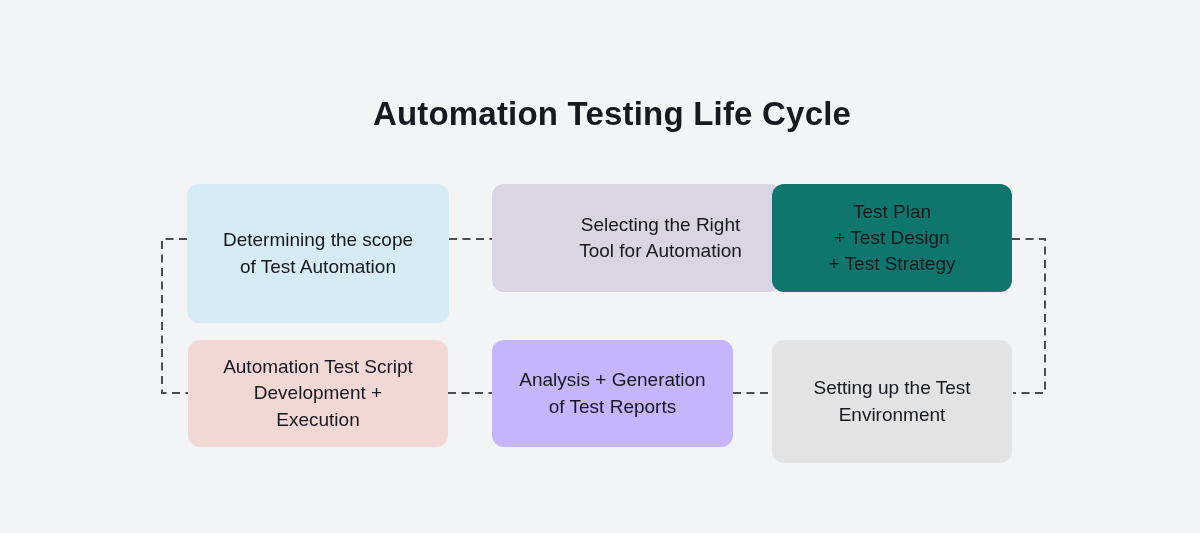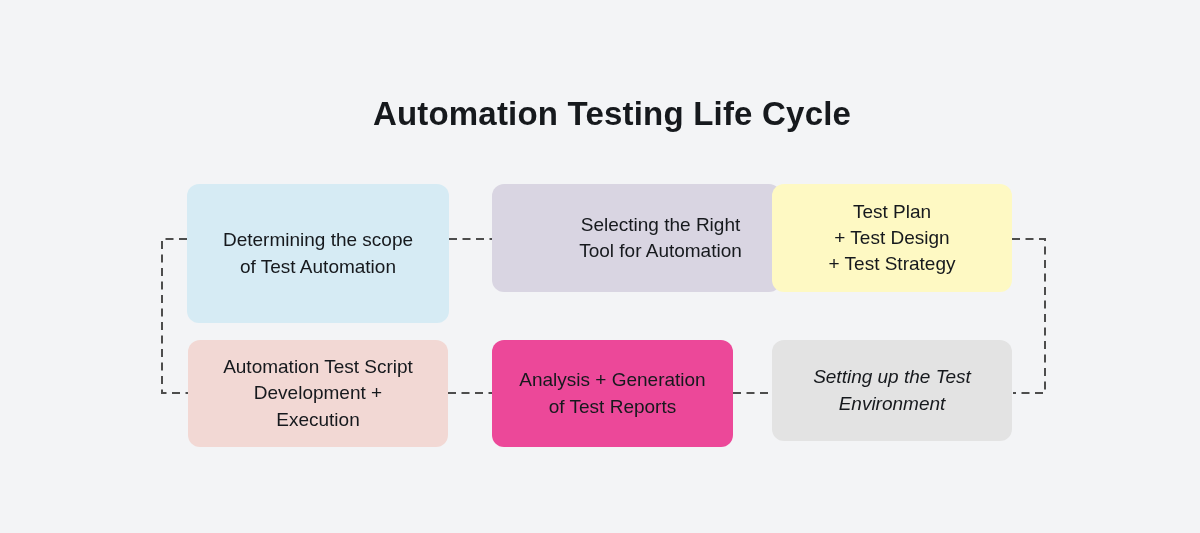--- a/index.html
+++ b/index.html
@@ -48,21 +48,21 @@
     font-size: 19px;
     font-weight: 500;
     line-height: 1.38;
   }
   .node span { white-space: pre-line; }
   .n0 { left: 187px; top: 184px; width: 262px; height: 139px; }
   .n1 { left: 492px; top: 184px; width: 241px; height: 108px; }
   .n2 { left: 772px; top: 184px; width: 240px; height: 108px; }
   .n3 { left: 188px; top: 340px; width: 260px; height: 107px; }
   .n4 { left: 492px; top: 340px; width: 241px; height: 107px; }
-  .n5 { left: 772px; top: 340px; width: 240px; height: 101px; font-style: italic; }
+  .n5 { left: 772px; top: 340px; width: 240px; height: 123px; }
 </style>
 </head>
 <body>
 
 <div class="canvas">
 
   <h1 class="title">Automation Testing Life Cycle</h1>
 
   <svg class="connectors" width="1200" height="533" viewBox="0 0 1200 533" aria-hidden="true">
     <path class="conn" d="M449 239 H492"></path>
@@ -76,33 +76,33 @@
   <div class="node n0" style="background: rgb(214, 235, 244);">
     <span>Determining the scope
 of Test Automation</span>
   </div>
 
   <div class="node n1" style="background: rgb(217, 213, 226); padding-left: 48px;">
     <span>Selecting the Right
 Tool for Automation</span>
   </div>
 
-  <div class="node n2" style="background: #fef9c3;">
+  <div class="node n2" style="background: #0f766e;">
     <span>Test Plan
 + Test Design
 + Test Strategy</span>
   </div>
 
   <div class="node n3" style="background: rgb(242, 216, 212);">
     <span>Automation Test Script
 Development +
 Execution</span>
   </div>
 
-  <div class="node n4" style="background: #ec4899;">
+  <div class="node n4" style="background: #c4b5fd;">
     <span>Analysis + Generation
 of Test Reports</span>
   </div>
 
   <div class="node n5" style="background: rgb(227, 227, 227);">
     <span>Setting up the Test
 Environment</span>
   </div>
 
 </div>

